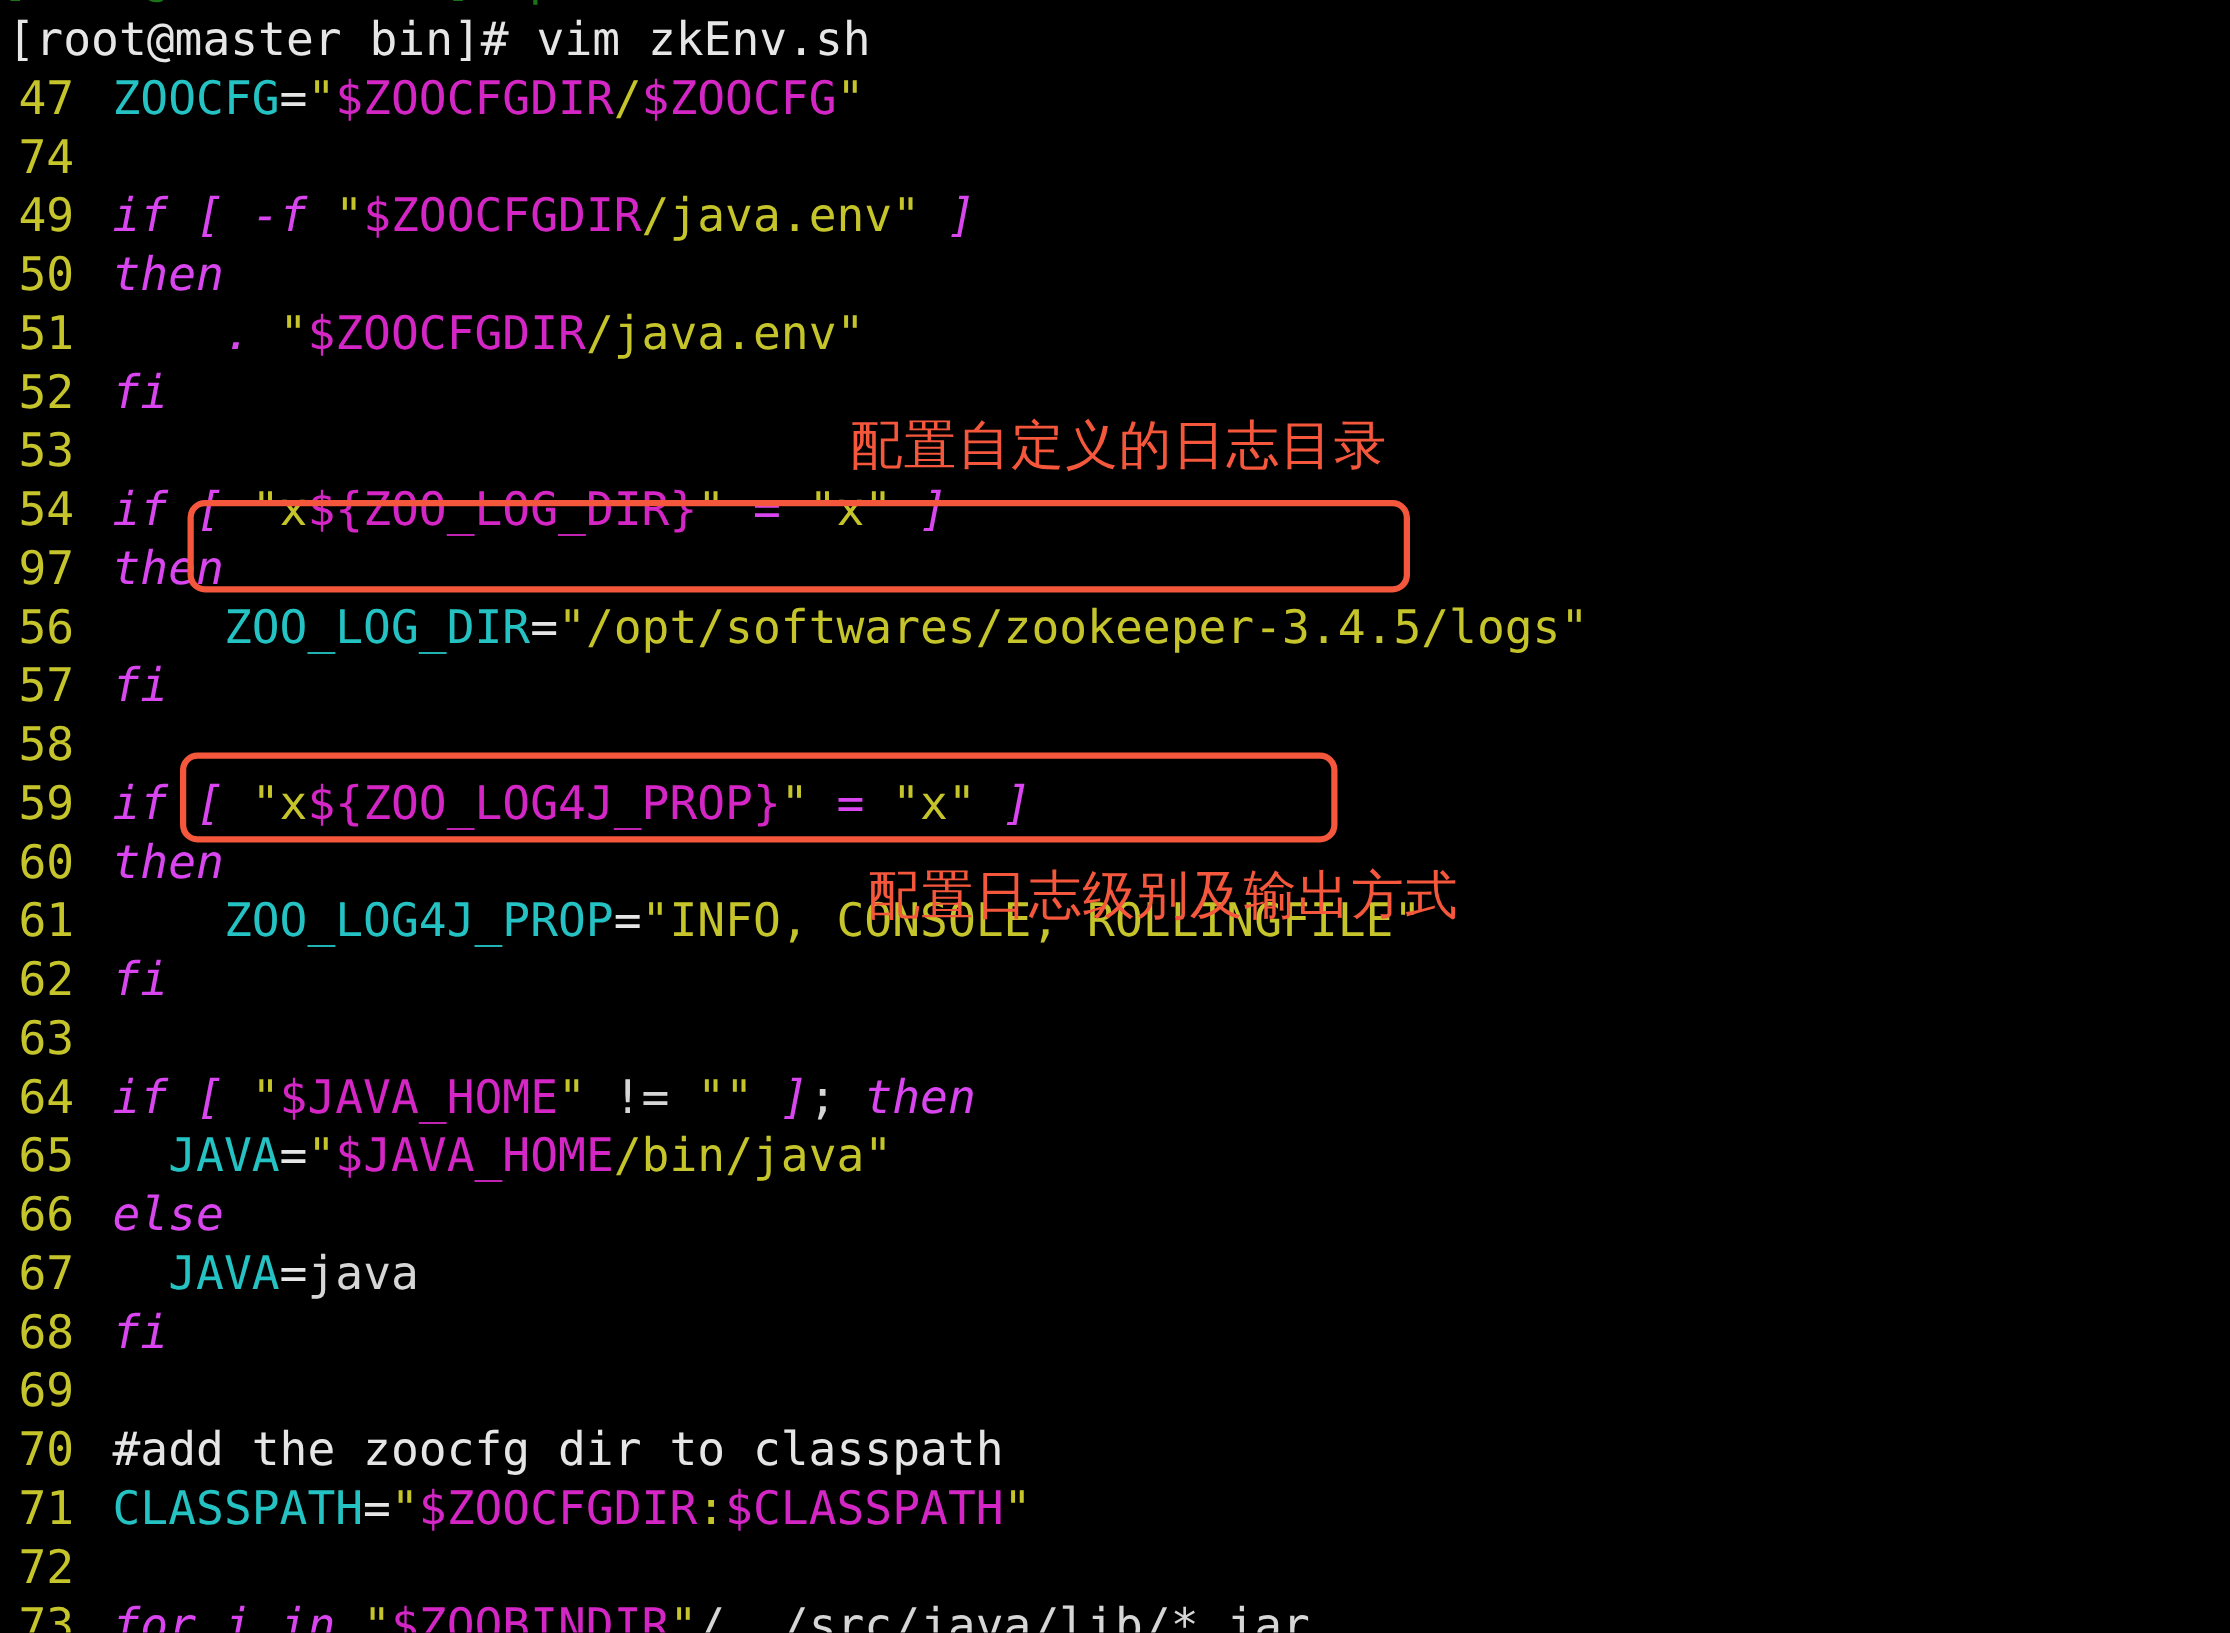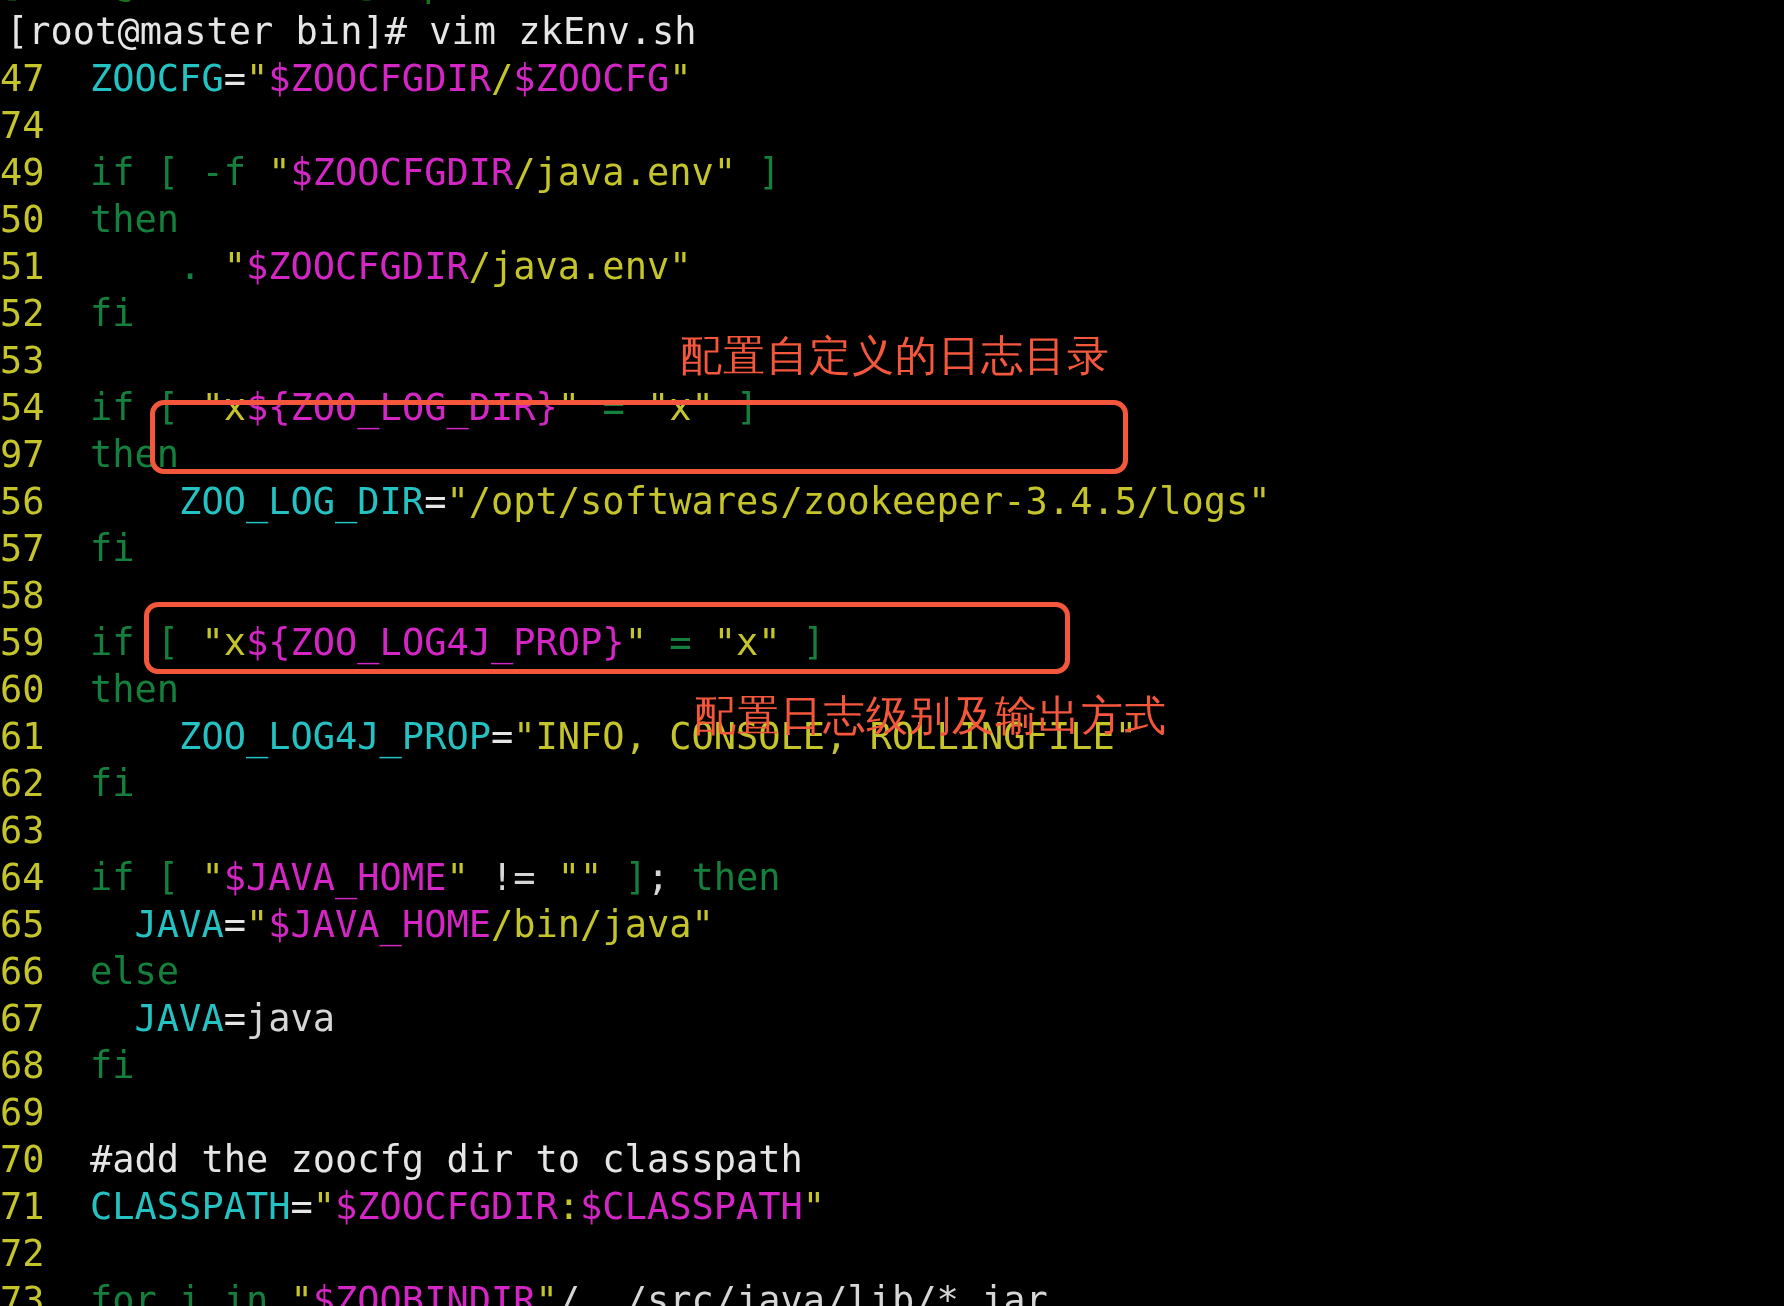--- a/index.html
+++ b/index.html
@@ -63,28 +63,28 @@
     display: block;
     white-space: pre;
     height: 47px;
     line-height: 47px;
     font-size: 37px;
   }
 
   .lnum {
     display: inline-block;
     width: 74px;
-    text-align: left;
+    text-align: center;
     color: #c5c52b;
     padding-right: 16px;
   }
 
   
   .t-plain   { color: #d6d6d6; }
-  .t-kw      { color: #15803d; }   
+  .t-kw      { color: #d946ef; font-style: italic; }   
   .t-var     { color: #24c2c2; }   
   .t-op      { color: #e6e6e6; }   
   .t-str     { color: #c5c52b; }   
   .t-expand  { color: #d426c4; }   
   .t-comment { color: #e5e5e5; }   
 
   
   .annot-box {
     position: absolute;
     border: 5px solid #f4573c;

